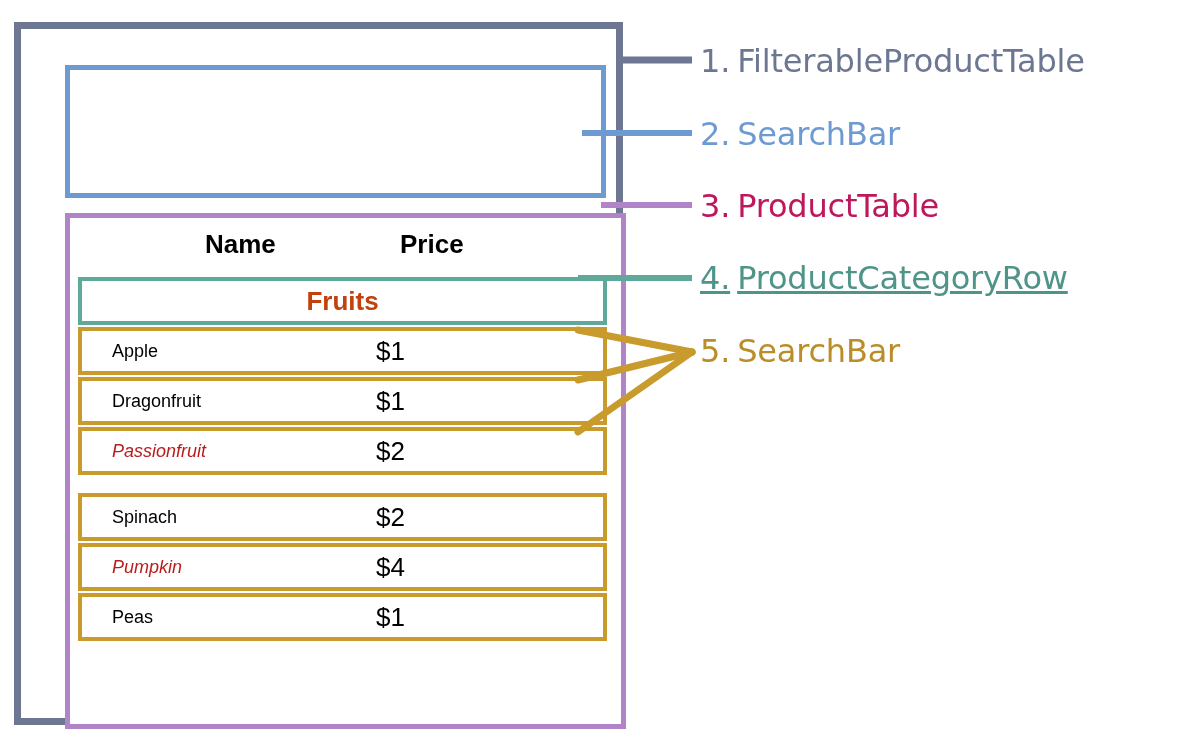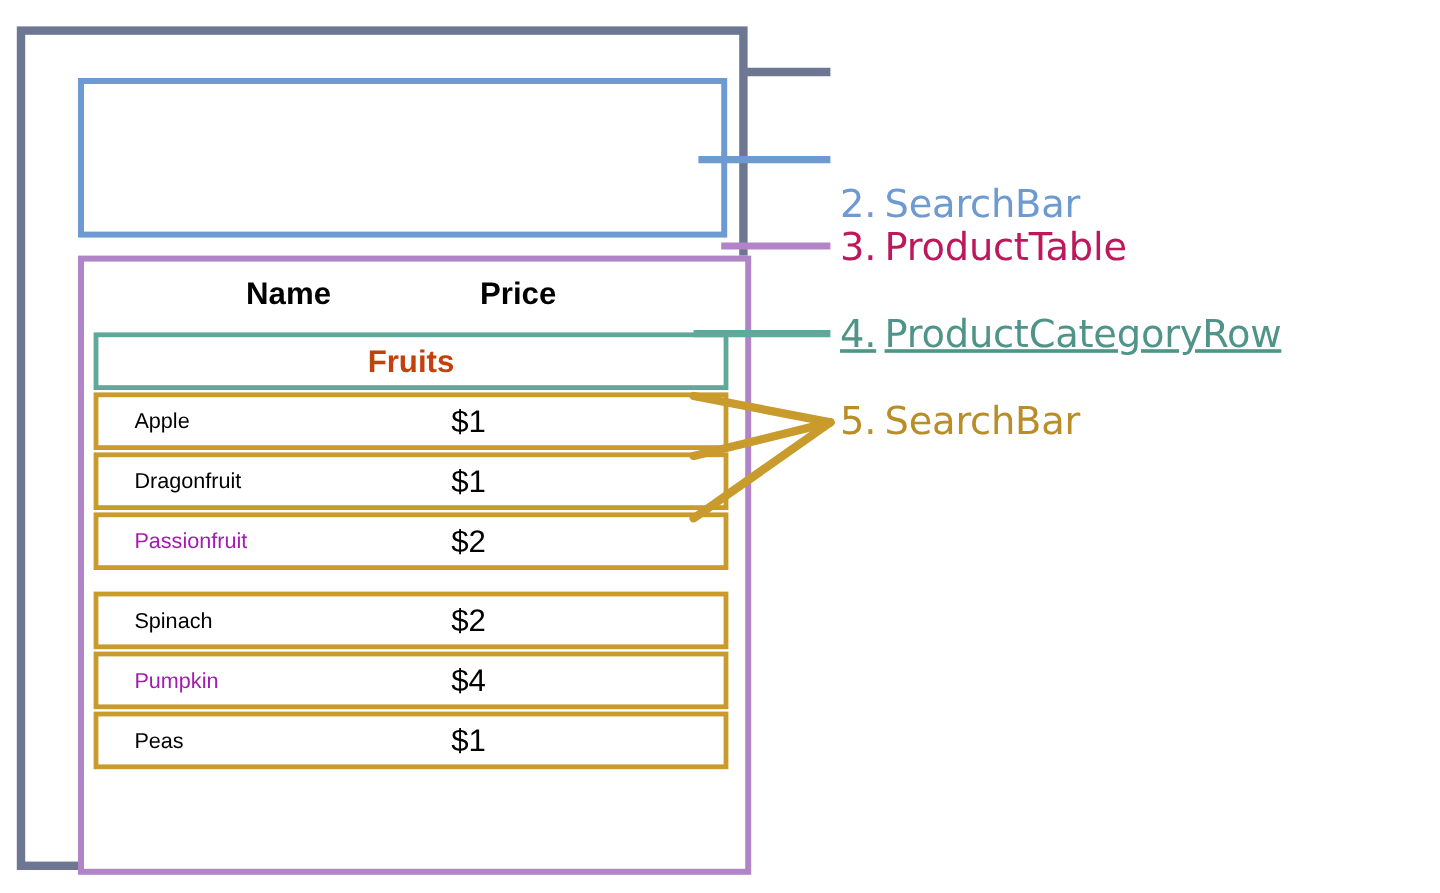--- a/index.html
+++ b/index.html
@@ -188,34 +188,34 @@
     left: 294px;
     top: 0;
     height: 100%;
     display: flex;
     align-items: center;
     font-size: 26px;
     color: #000000;
     white-space: nowrap;
     font-family: "Liberation Sans", sans-serif;
   }
-  .out-of-stock { color: #a21caf; }
+  .out-of-stock { color: #b91c1c; font-style: italic; }
 
   
   .annot {
     position: absolute;
     font-size: 32px;
     letter-spacing: -0.2px;
     white-space: nowrap;
     z-index: 6;
     font-family: "DejaVu Sans", sans-serif;
   }
   .annot .num { margin-right: 7px; }
   .a1 { left: 700px; top: 42px;  color: #6d7792; }
-  .a2 { left: 700px; top: 115px; color: #6d9bd1; margin-top: 36px; }
+  .a2 { left: 700px; top: 115px; color: #6d9bd1; }
   .a3 { left: 700px; top: 187px; color: #be185d; }
   .a4 { left: 700px; top: 259px; color: #4f9488; text-decoration: underline; }
   .a5 { left: 700px; top: 332px; color: #b98e28; }
 </style>
 </head>
 <body>
 
 <div id="stage">
 
   <div class="frame-outer">
@@ -289,20 +289,23 @@
 
     <line x1="578" y1="278" x2="692" y2="278" stroke="#5fa99a" stroke-width="6" stroke-linecap="butt"></line>
 
     <g fill="none" stroke="#c89b2c" stroke-width="7" stroke-linecap="round" stroke-linejoin="round">
       <path d="M 578 330 L 692 352"></path>
       <path d="M 578 380 L 692 352"></path>
       <path d="M 578 432 L 692 352"></path>
     </g>
   </svg>
 
+  <div class="annot a1">
+    <span class="num">1.</span><span>FilterableProductTable</span>
+  </div>
   <div class="annot a2">
     <span class="num">2.</span><span>SearchBar</span>
   </div>
   <div class="annot a3">
     <span class="num">3.</span><span>ProductTable</span>
   </div>
   <div class="annot a4">
     <span class="num">4.</span><span>ProductCategoryRow</span>
   </div>
   <div class="annot a5">

